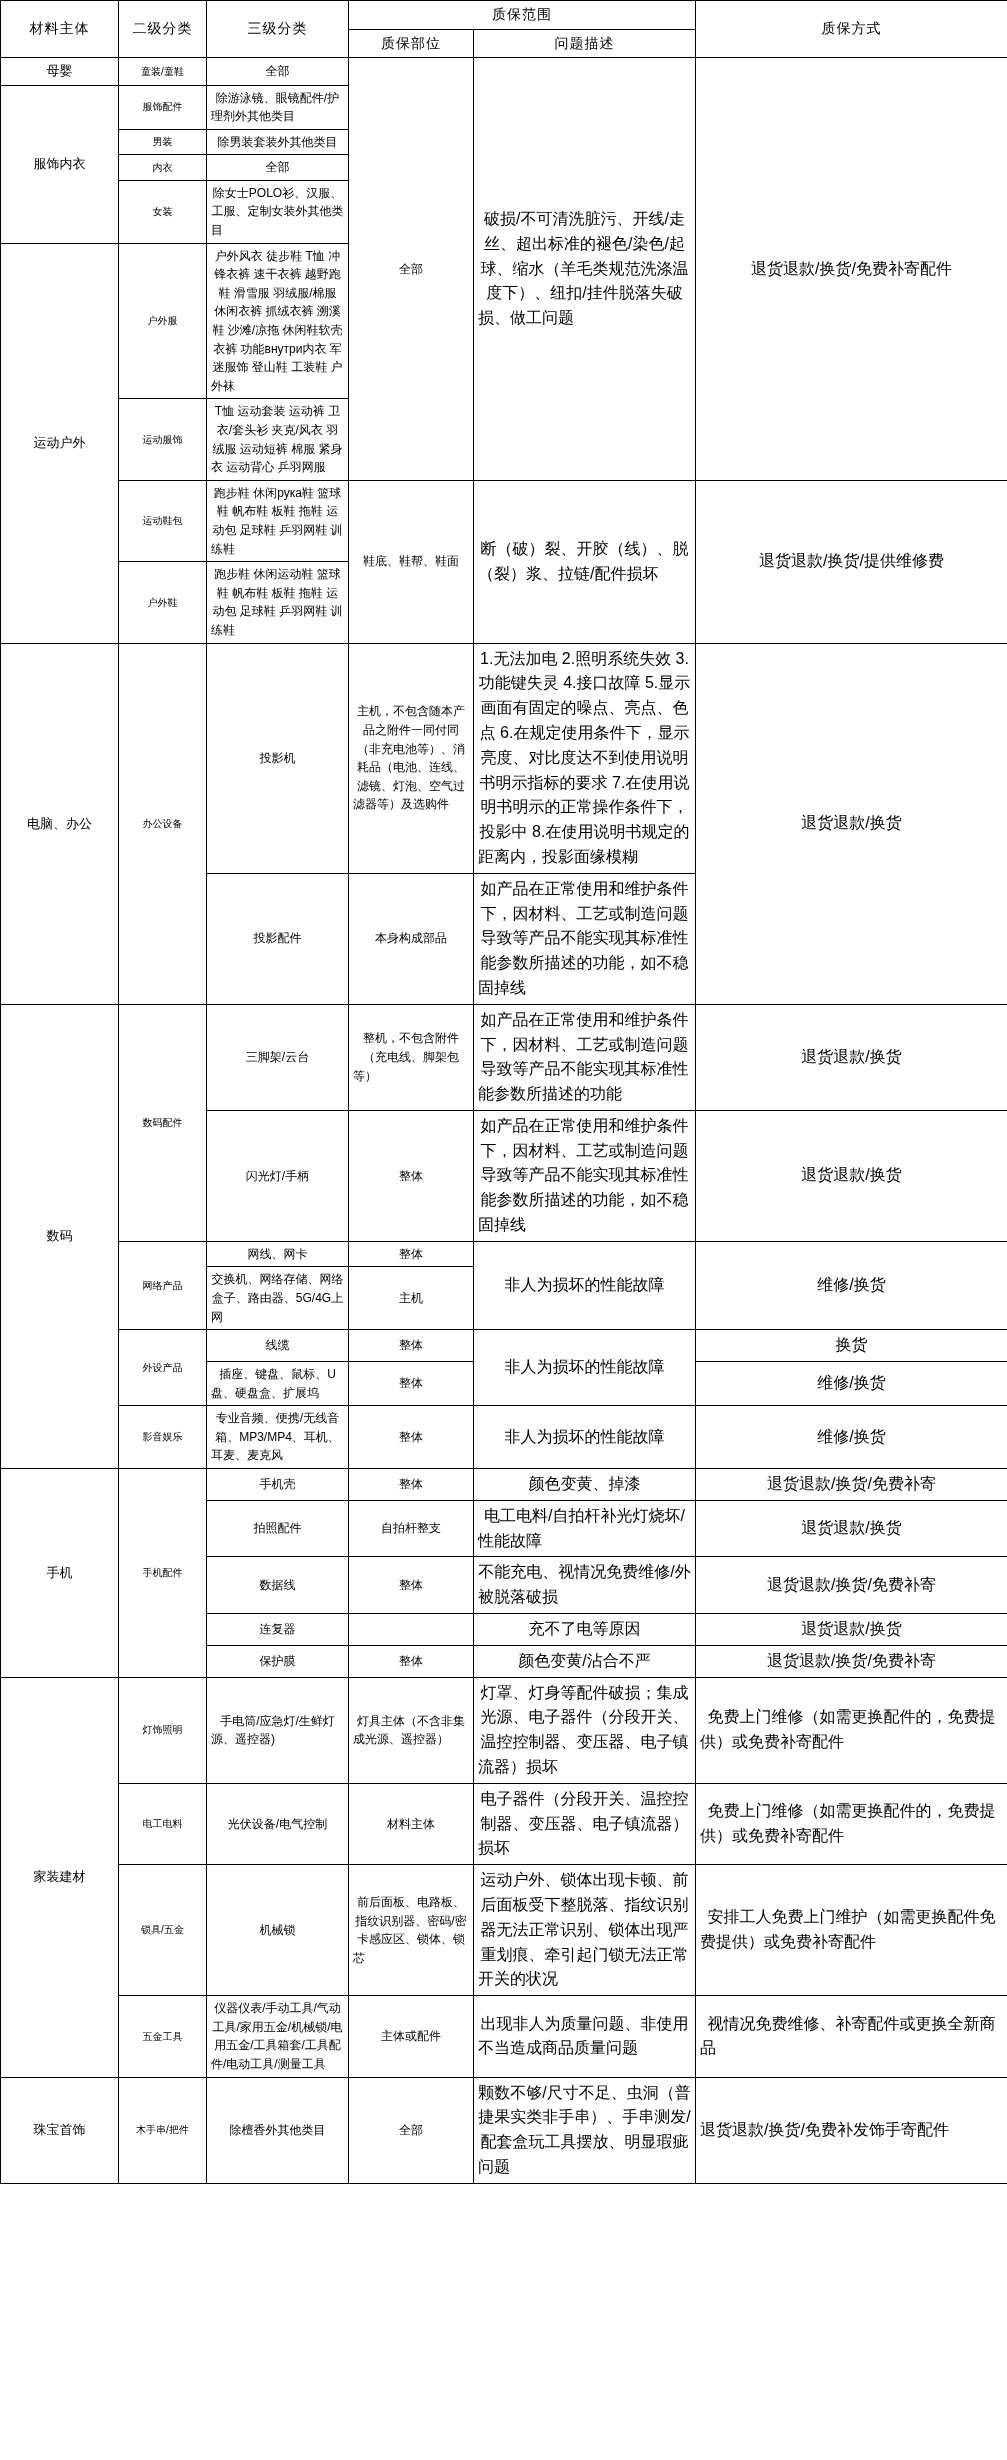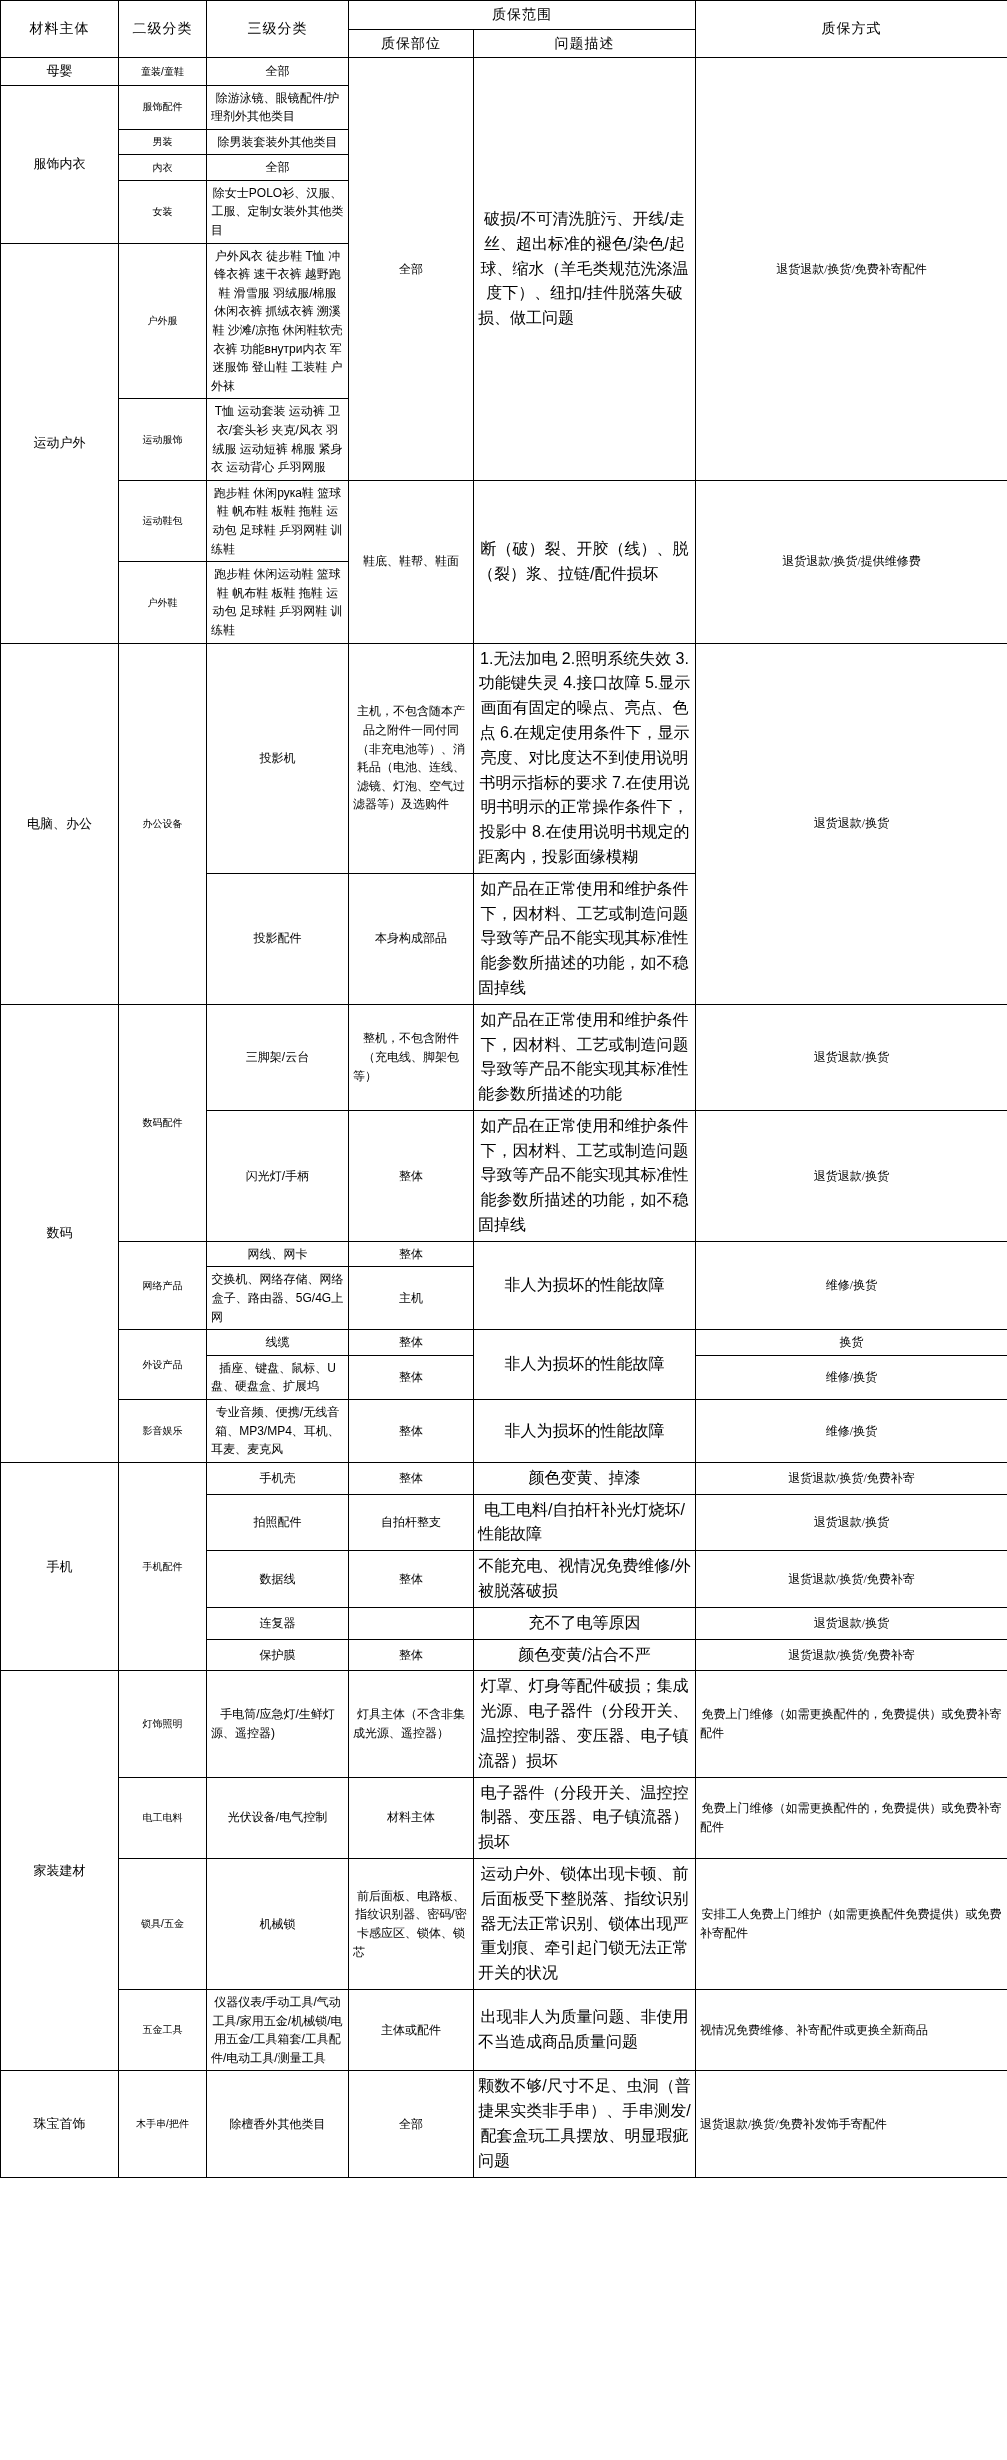--- a/index.html
+++ b/index.html
@@ -22,21 +22,21 @@
     padding:3px 4px;
     line-height:1.55;
     word-break:break-all;
   }
   .hdr{font-size:14px;font-weight:normal;letter-spacing:1px;margin-left:23px;}
   .c1{font-size:13px;margin-left:12px;}
   .c2{font-size:10px;margin-left:40px;}
   .c3{font-size:12px;line-height:1.6;}
   .c4{font-size:12px;line-height:1.6;}
   .c5{font-size:16px;line-height:1.6;}
-  .c6{font-size:12px;line-height:1.6;font-family:Liberation Serif, serif;}
+  .c6{font-size:16px;line-height:1.6;}
   .just{text-align:justify;text-align-last:left;}
   col.k1{width:118px;}
   col.k2{width:88px;}
   col.k3{width:142px;}
   col.k4{width:125px;}
   col.k5{width:222px;}
   col.k6{width:312px;}
 </style>
 </head>
 <body>

